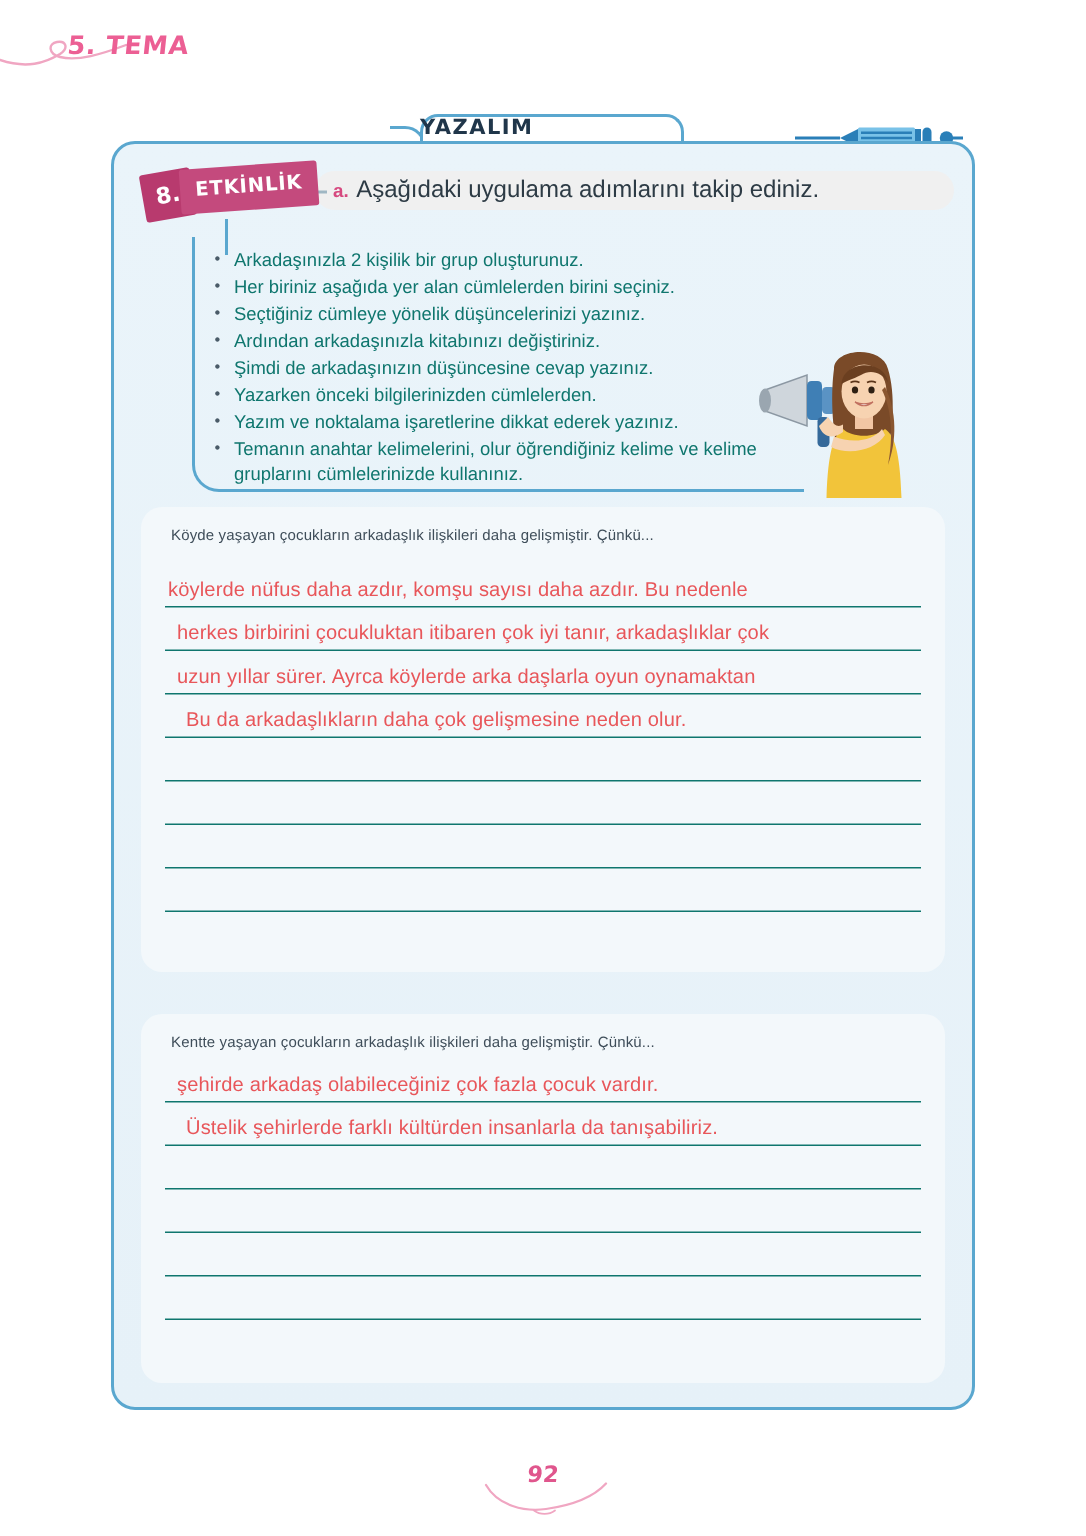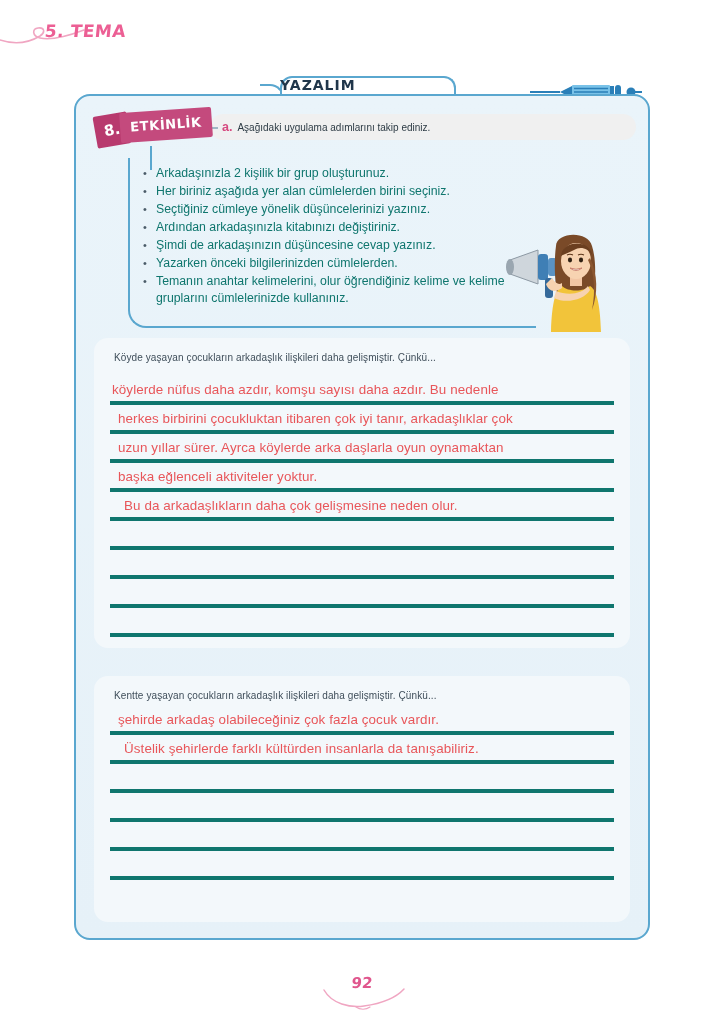--- a/index.html
+++ b/index.html
@@ -191,21 +191,21 @@
     z-index: 4;
   }
   .instr-letter {
     color: #d6497f;
     font-weight: bold;
     font-size: 12.5px;
     margin-right: 5px;
   }
   .instr-text {
     color: #2d3b45;
-    font-size: 10px;
+    font-size: 16px;
   }
 
   
   .bullet-bubble {
     position: absolute;
     left: 128px;
     top: 158px;
     width: 408px;
     height: 170px;
     border-left: 2px solid #5aa7cf;
@@ -270,21 +270,21 @@
     letter-spacing: 0.1px;
   }
   .ruled-area {
     position: absolute;
     left: 16px;
     width: 504px;
   }
   .ruled-line {
     position: relative;
     height: 29px;
-    border-bottom: 4px solid #0f766e;
+    border-bottom: 1px solid #0f766e;
     box-sizing: border-box;
   }
   .ruled-line .handwriting {
     position: absolute;
     left: 2px;
     bottom: 4px;
     color: #e8565a;
     font-size: 13.4px;
     white-space: nowrap;
     letter-spacing: 0.1px;
@@ -367,20 +367,21 @@
 </div>
 
 <div class="bullet-bubble"></div>
 <ul class="bullet-list" id="steps-list">
     <li>Arkadaşınızla 2 kişilik bir grup oluşturunuz.</li>
     <li>Her biriniz aşağıda yer alan cümlelerden birini seçiniz.</li>
     <li>Seçtiğiniz cümleye yönelik düşüncelerinizi yazınız.</li>
     <li>Ardından arkadaşınızla kitabınızı değiştiriniz.</li>
     <li>Şimdi de arkadaşınızın düşüncesine cevap yazınız.</li>
     <li>Yazarken önceki bilgilerinizden cümlelerden.</li>
+    <li>Yazım ve noktalama işaretlerine dikkat ederek yazınız.</li>
     <li>Temanın anahtar kelimelerini, olur öğrendiğiniz kelime ve kelime gruplarını cümlelerinizde kullanınız.</li>
   </ul>
 
 <svg class="girl-illus" viewBox="0 0 112 104">
 
   <g>
     <path d="M6,32 L34,22 L34,56 L6,46 Z" fill="#cfd6dc" stroke="#8c98a3" stroke-width="1"></path>
     <ellipse cx="6" cy="39" rx="4" ry="8" fill="#9aa6b0"></ellipse>
     <rect x="34" y="26" width="10" height="26" rx="3" fill="#3f7fb5"></rect>
     <rect x="44" y="30" width="9" height="18" rx="3" fill="#5a93c4"></rect>
@@ -417,23 +418,20 @@
       <div class="ruled-line">
         <span class="handwriting indent-0">köylerde nüfus daha azdır, komşu sayısı daha azdır. Bu nedenle</span>
       </div>
       <div class="ruled-line">
         <span class="handwriting indent-1">herkes birbirini çocukluktan itibaren çok iyi tanır, arkadaşlıklar çok</span>
       </div>
       <div class="ruled-line">
         <span class="handwriting indent-1">uzun yıllar sürer. Ayrca köylerde arka daşlarla oyun oynamaktan</span>
       </div>
       <div class="ruled-line">
-        <span class="handwriting indent-1">başka eğlenceli aktiviteler yoktur.</span>
-      </div>
-      <div class="ruled-line">
         <span class="handwriting indent-2">Bu da arkadaşlıkların daha çok gelişmesine neden olur.</span>
       </div>
       <div class="ruled-line"></div>
       <div class="ruled-line"></div>
       <div class="ruled-line"></div>
       <div class="ruled-line"></div>
     </div>
 </div>
 
 <div class="answer-panel" id="panel-city">

